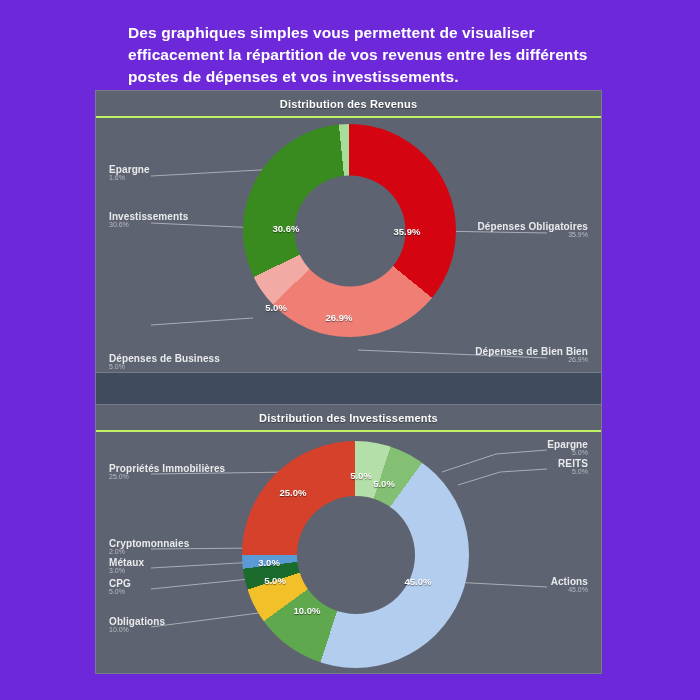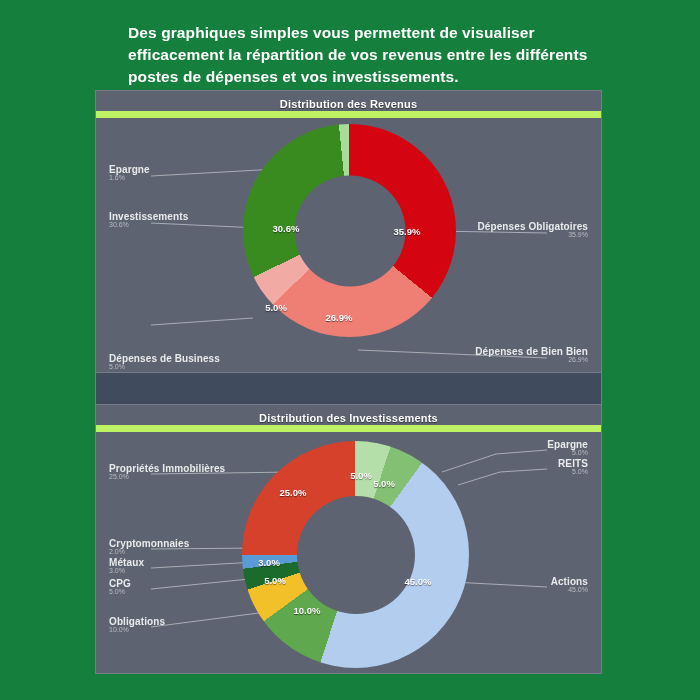--- a/index.html
+++ b/index.html
@@ -2,21 +2,21 @@
 <html><head>
 <meta charset="utf-8">
 <style>
   * { box-sizing: border-box; margin: 0; padding: 0; }
   html, body {
     width: 700px; height: 700px;
     background: #5d6370;
     font-family: "Liberation Sans", sans-serif;
     overflow: hidden;
   }
-  .page { position: relative; width: 700px; height: 700px; background: #15803d; }
+  .page { position: relative; width: 700px; height: 700px; background: #6d28d9; }
 
   .intro {
     position: absolute;
     left: 128px; top: 22px; width: 470px;
     color: #ffffff;
     font-size: 15.5px;
     font-weight: bold;
     line-height: 1.42;
     letter-spacing: .1px;
   }
@@ -30,21 +30,21 @@
 
   .chart-card { position: relative; width: 100%; }
   .card-title {
     height: 27px;
     line-height: 27px;
     text-align: center;
     color: #ffffff;
     font-size: 11px;
     font-weight: bold;
     letter-spacing: .2px;
-    border-bottom: 7px solid #bef264;
+    border-bottom: 2px solid #bef264;
     text-shadow: 0 1px 1px rgba(0,0,0,.45);
   }
   .plot { position: relative; width: 505px; }
   .plot-1 { height: 254px; }
   .plot-2 { height: 268px; }
 
   .band {
     height: 33px;
     background: #414b5e;
     border-top: 1px solid #767c88;

